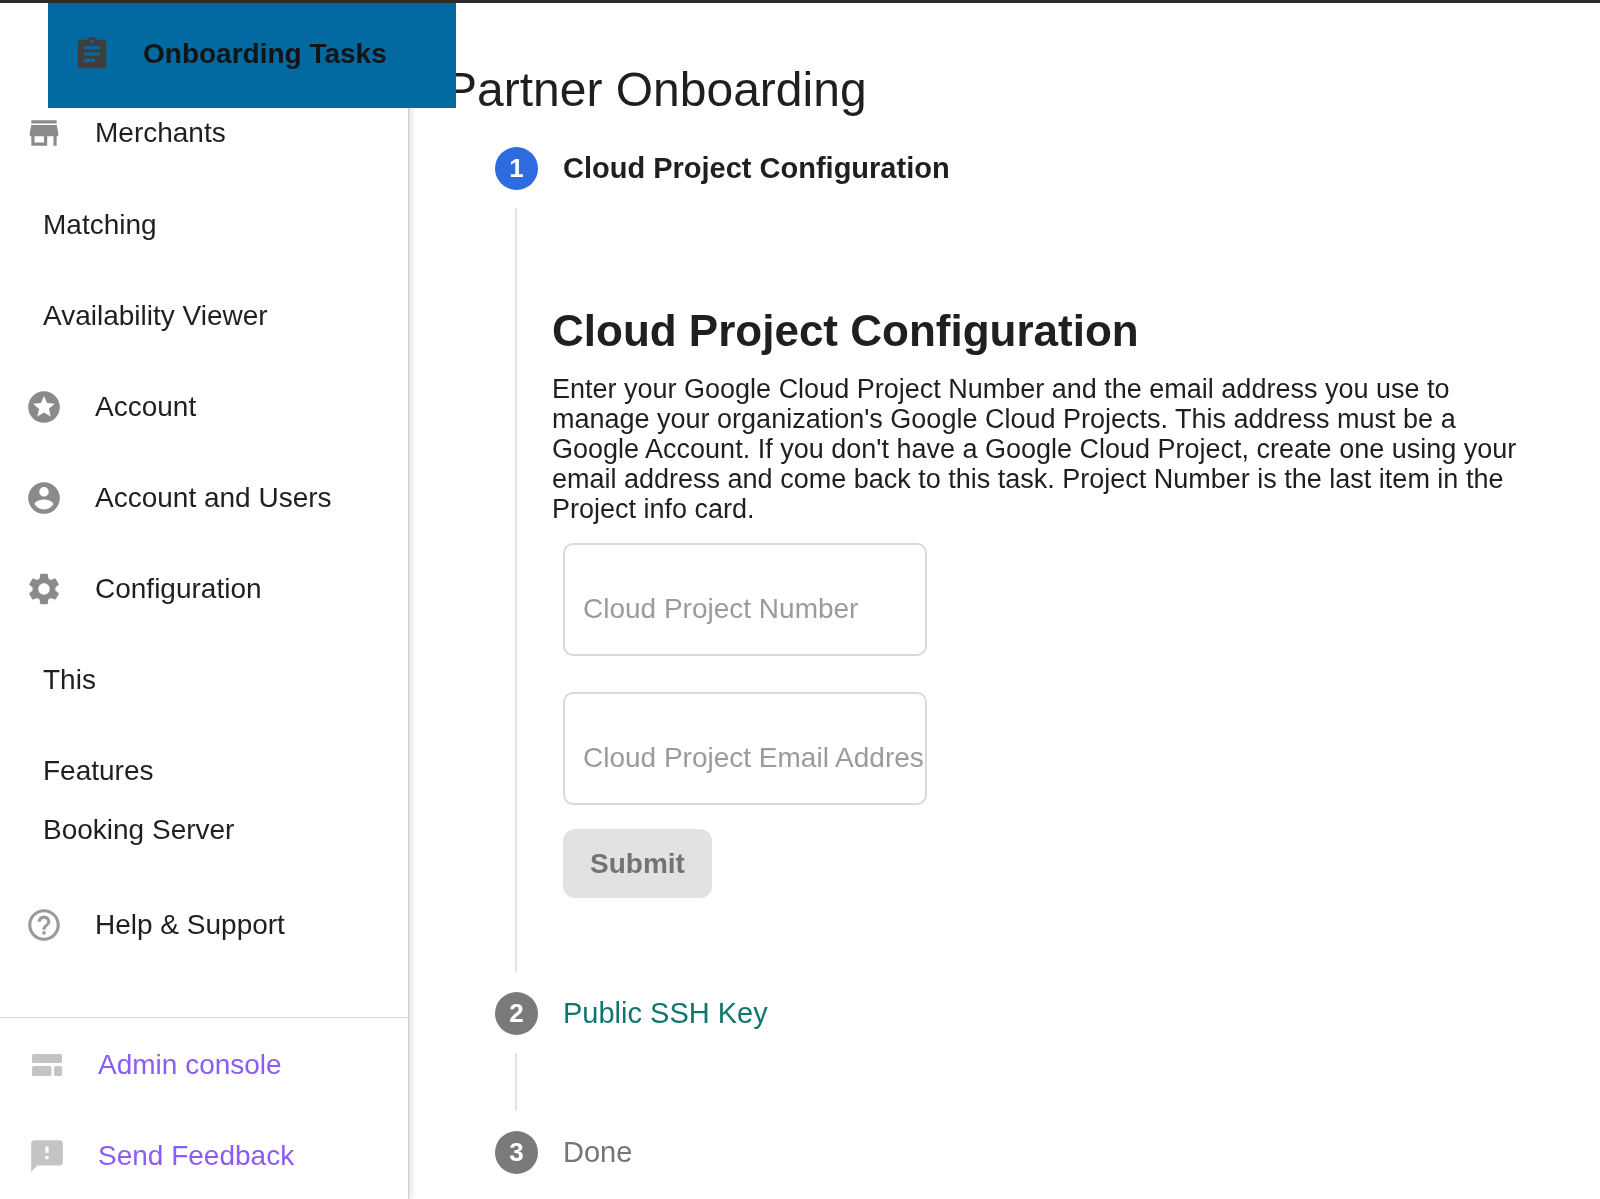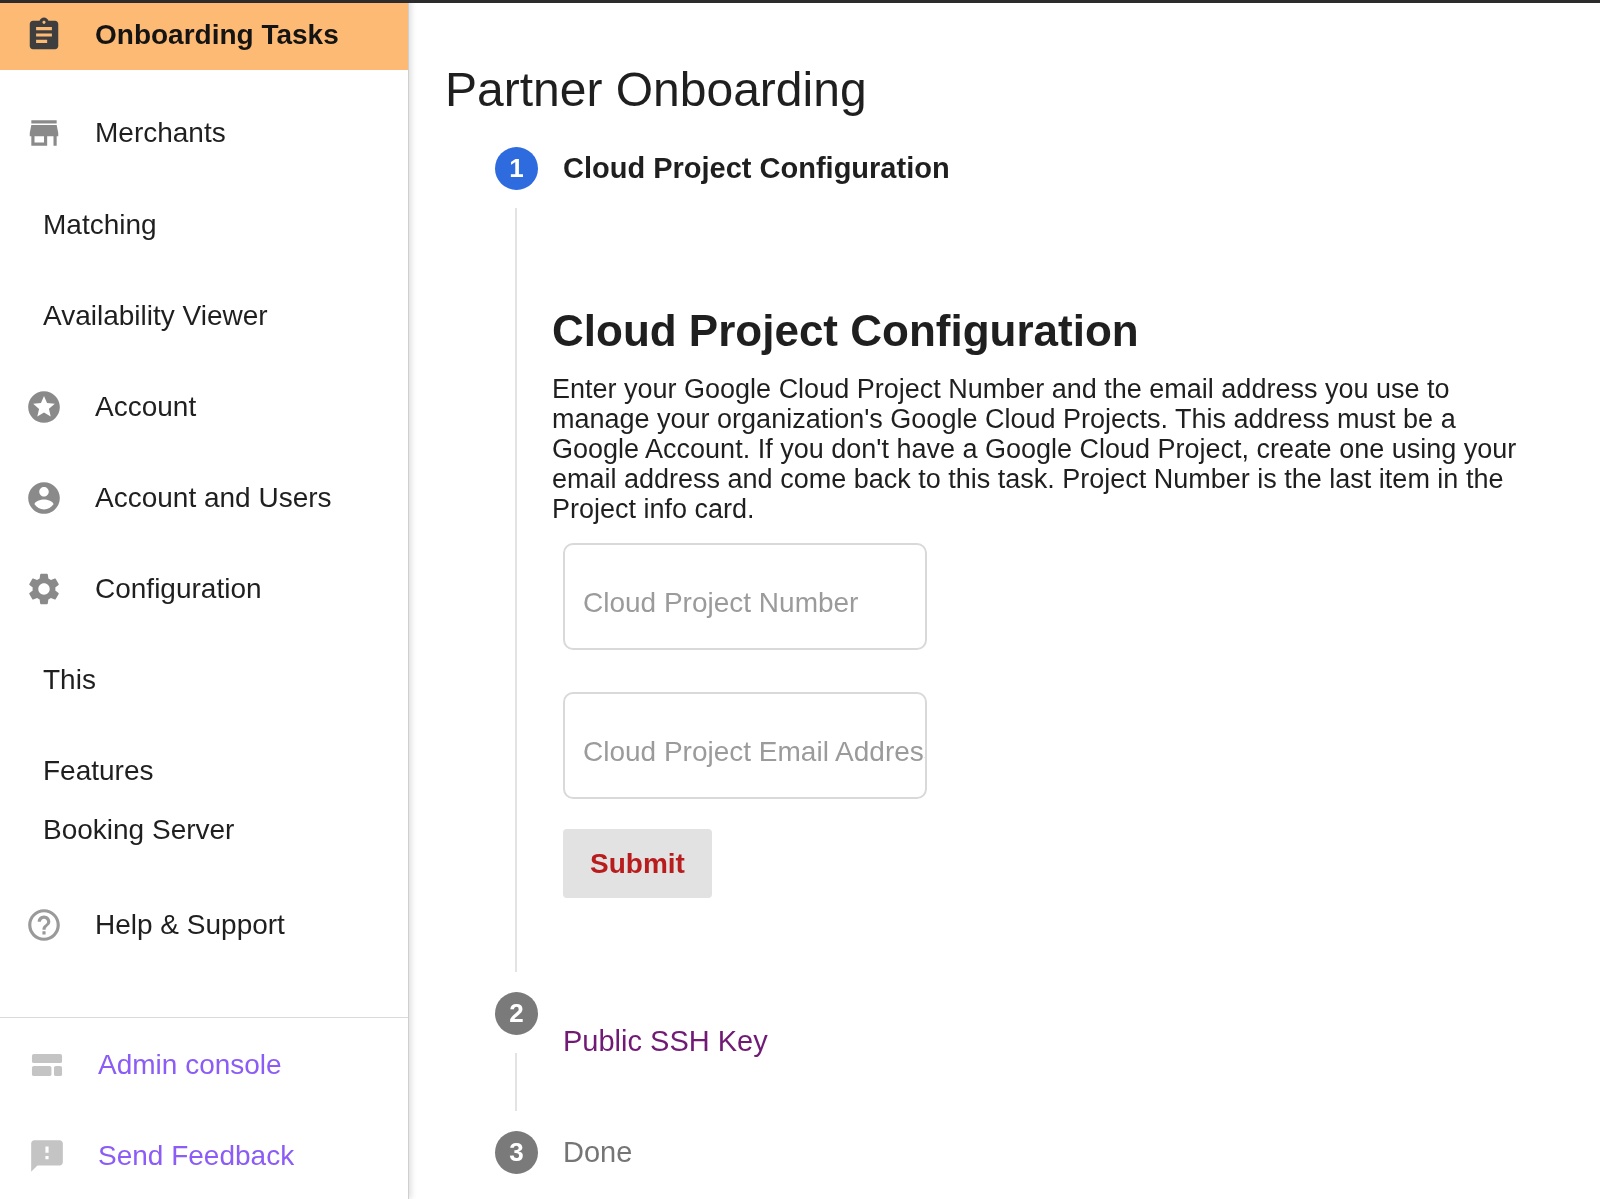--- a/index.html
+++ b/index.html
@@ -24,21 +24,21 @@
     display:flex;align-items:center;cursor:pointer;
     font-size:28px;color:#1f1f1f;
   }
   .side-item .icn{
     position:absolute;left:25px;width:38px;height:38px;color:#8a8a8a;
     display:flex;align-items:center;justify-content:center;
   }
   .side-item .icn svg{width:38px;height:38px;fill:currentColor;}
   .side-item .lbl{position:absolute;left:95px;white-space:nowrap;}
   .side-item.no-icon .lbl{left:43px;}
-  .side-item.active{background:#fdba74;height:70px;}
+  .side-item.active{background:#0369a1;height:108px;margin-left:48px;}
   .side-item.active .lbl{font-weight:bold;color:#141414;}
   .side-item.active .icn{color:#3e3e3e;}
   .side-item.footer{color:#8b5cf6;padding-left:17px;}
   .side-item.footer .icn{color:#c4c4c4;left:28px;}
   .side-item.footer .lbl{left:98px;}
   .side-item .icn.help{color:#9a9a9a;}
   .side-divider{position:absolute;left:0;top:1017px;width:408px;height:1px;background:#dadada;}
 
   
   .main{position:absolute;left:409px;top:0;right:0;bottom:0;background:#fff;}
@@ -57,44 +57,44 @@
   }
   .step-circle.active{background:#2d6bdf;}
   .step-circle.pending{background:#7a7a7a;}
   .step-circle.c1{top:147px;}
   .step-circle.c2{top:992px;}
   .step-circle.c3{top:1131px;}
   .step-label{
     position:absolute;left:154px;font-size:29px;line-height:33px;white-space:nowrap;cursor:pointer;
   }
   .step-label.l1{top:152px;font-weight:bold;color:#1f1f1f;}
-  .step-label.l2{top:1025px;color:#701a75;}
+  .step-label.l2{top:997px;color:#0f766e;}
   .step-label.l3{top:1136px;color:#757575;}
 
   .section-heading{
     position:absolute;left:143px;top:268px;
     font-size:44px;font-weight:bold;color:#1f1f1f;line-height:52px;white-space:nowrap;
   }
   .section-desc{
     position:absolute;left:143px;top:347px;width:1060px;
     font-size:27px;line-height:30px;color:#1f1f1f;white-space:pre-line;
   }
   .field{
     position:absolute;left:154px;width:342px;height:91px;
     border:2px solid #d9d9d9;border-radius:10px;background:#fff;
-    padding:12px 0 0 18px;font-size:28px;color:#3c3c3c;outline:none;
+    padding:18px 0 0 18px;font-size:28px;color:#3c3c3c;outline:none;
     font-family:"Liberation Sans","DejaVu Sans",sans-serif;
   }
   .field::placeholder{color:#9b9b9b;opacity:1;}
   .field.f1{top:543px;}
   .field.f2{top:692px;}
   .submit-btn{
     position:absolute;left:154px;top:829px;width:149px;height:69px;
-    background:#e2e2e2;border:none;border-radius:4px;
-    font-size:28px;font-weight:bold;color:#b91c1c;cursor:default;
+    background:#e2e2e2;border:none;border-radius:12px;
+    font-size:28px;font-weight:bold;color:#737373;cursor:default;
     font-family:"Liberation Sans","DejaVu Sans",sans-serif;
   }
 </style>
 </head>
 <body>
 
 <div class="top-edge"></div>
 
 <nav class="sidebar">
 

